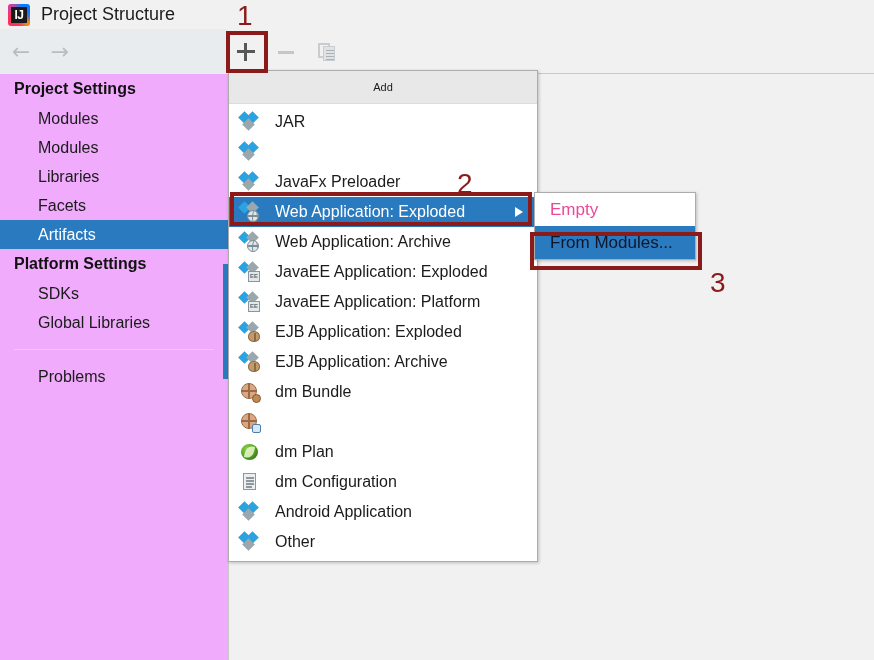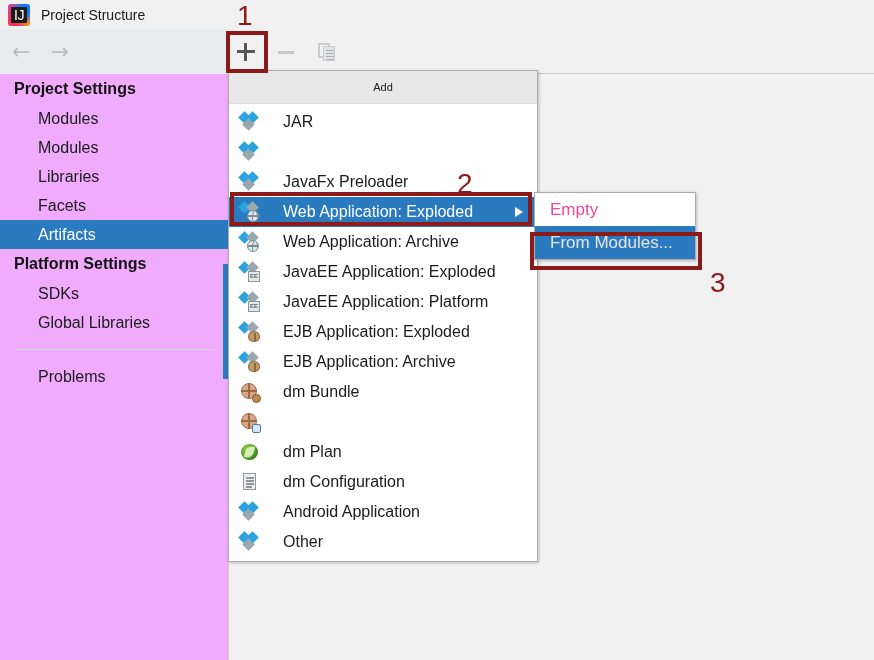--- a/index.html
+++ b/index.html
@@ -33,27 +33,27 @@
       radial-gradient(circle at 85% 15%, #087cfa 0%, #087cfa 20%, rgba(8,124,250,0) 58%),
       radial-gradient(circle at 88% 88%, #fe8f00 0%, rgba(254,143,0,0) 52%),
       linear-gradient(135deg, #c837ab 0%, #f04e72 45%, #8a3ab9 100%);
     overflow: hidden;
   }
   #ij-logo .inner {
     position: absolute; left: 3px; top: 3px;
     width: 16px; height: 16px;
     background: #1a1a1a;
     display: flex; align-items: center; justify-content: center;
-    color: #fff; font-size: 14px; font-weight: normal;
+    color: #fff; font-size: 12px; font-weight: bold;
     font-family: "Liberation Sans", sans-serif;
     letter-spacing: -0.5px;
   }
   #window-title {
     margin-left: 11px;
-    font-size: 14px;
+    font-size: 18px;
     color: #1b1b1b;
     font-family: "Liberation Sans", sans-serif;
   }
 
   
   #navbar {
     position: absolute; left: 0; top: 29px;
     width: 874px; height: 45px;
     background: #e9ecef;
   }
@@ -173,21 +173,21 @@
   .menu-item {
     position: relative;
     height: 30px;
     display: flex; align-items: center;
     padding-left: 11px;
     font-size: 16px; color: #1b1b1b;
     font-family: "Liberation Sans", sans-serif;
     white-space: nowrap;
   }
   .menu-item.highlight { background: #2a7ac0; color: #ffffff; text-align: right; }
-  .menu-item .label { margin-left: 23px; }
+  .menu-item .label { margin-left: 15px; }
   .menu-item .submenu-arrow {
     position: absolute; right: 14px; top: 50%;
     margin-top: -5px;
     width: 0; height: 0;
     border-left: 8px solid #ffffff;
     border-top: 5px solid transparent;
     border-bottom: 5px solid transparent;
   }
 
   
@@ -294,21 +294,21 @@
     box-shadow: 1px 1px 3px rgba(0,0,0,0.22);
     z-index: 40;
   }
   .sub-item {
     height: 33px; line-height: 33px;
     padding-left: 15px;
     font-size: 17px; color: #ec4899;
     font-family: "Liberation Sans", sans-serif;
     white-space: nowrap;
   }
-  .sub-item.highlight { background: #2a7ac0; color: #e5e5e5; }
+  .sub-item.highlight { background: #2a7ac0; color: #0f172a; }
 
   
   .anno-box {
     position: absolute;
     border: 4px solid #8b1a1a;
     z-index: 60;
     pointer-events: none;
   }
   #anno-box-1 { left: 226px; top: 31px;  width: 42px;  height: 42px; }
   #anno-box-2 { left: 230px; top: 192px; width: 302px; height: 34px; }

